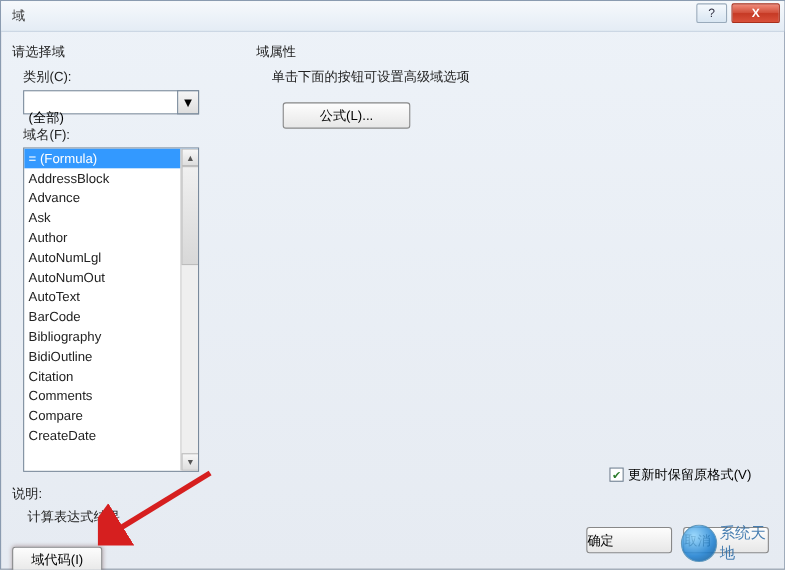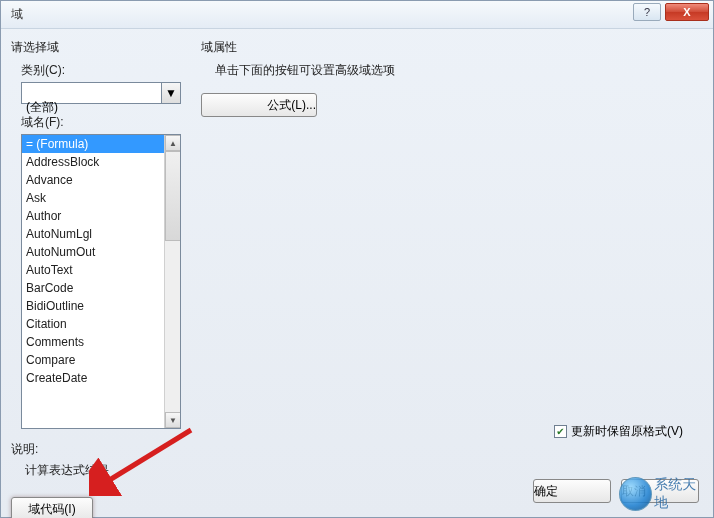--- a/index.html
+++ b/index.html
@@ -41,20 +41,21 @@
   width: 44px;
   background: linear-gradient(#f08b7a, #d14e3a 48%, #c63a25 52%, #d9503a);
   border-color: #a82f1c;
   color: #fff;
   font-weight: bold;
 }
 .body {
   position: absolute;
   top: 28px; left: 0; right: 0; bottom: 0;
   display: flex;
+  gap: 32px;
 }
 .left-panel {
   width: 188px;
   padding: 10px 10px 0 10px;
 }
 .right-panel {
   flex: 1;
   padding: 10px 12px 0 12px;
   position: relative;
 }
@@ -112,24 +113,25 @@
 .field-code-btn {
   margin-top: 18px; margin-left: 0;
   width: 82px; height: 24px;
   border: 1px solid #888; border-radius: 3px;
   background: linear-gradient(#fdfdfd, #e7e7e7);
   display: flex; align-items: center; justify-content: center;
   box-shadow: 0 0 4px rgba(100,50,50,0.4);
 }
 .attr-desc { margin: 6px 0 14px 14px; color: #222; }
 .formula-btn {
+  margin-left: 24px;
   width: 116px; height: 24px;
   border: 1px solid #888; border-radius: 3px;
   background: linear-gradient(#fdfdfd, #e7e7e7);
-  display: flex; align-items: center; justify-content: flex-end;
+  display: flex; align-items: center; justify-content: center;
 }
 .checkbox-row {
   position: absolute; right: 30px; top: 394px;
   display: flex; align-items: center; gap: 4px;
 }
 .checkbox {
   width: 13px; height: 13px; border: 1px solid #6f7f91;
   background: #fff; display: flex; align-items: center; justify-content: center;
   font-size: 10px; color: #2a7a2a;
 }
@@ -201,20 +203,21 @@
         <ul id="field-list">
             <li class="selected">= (Formula)</li>
             <li>AddressBlock</li>
             <li>Advance</li>
             <li>Ask</li>
             <li>Author</li>
             <li>AutoNumLgl</li>
             <li>AutoNumOut</li>
             <li>AutoText</li>
             <li>BarCode</li>
+            <li>Bibliography</li>
             <li>BidiOutline</li>
             <li>Citation</li>
             <li>Comments</li>
             <li>Compare</li>
             <li>CreateDate</li>
           </ul>
         <div class="scrollbar">
           <div class="sb-btn">▲</div>
           <div class="sb-thumb"></div>
           <div class="sb-btn down">▼</div>

